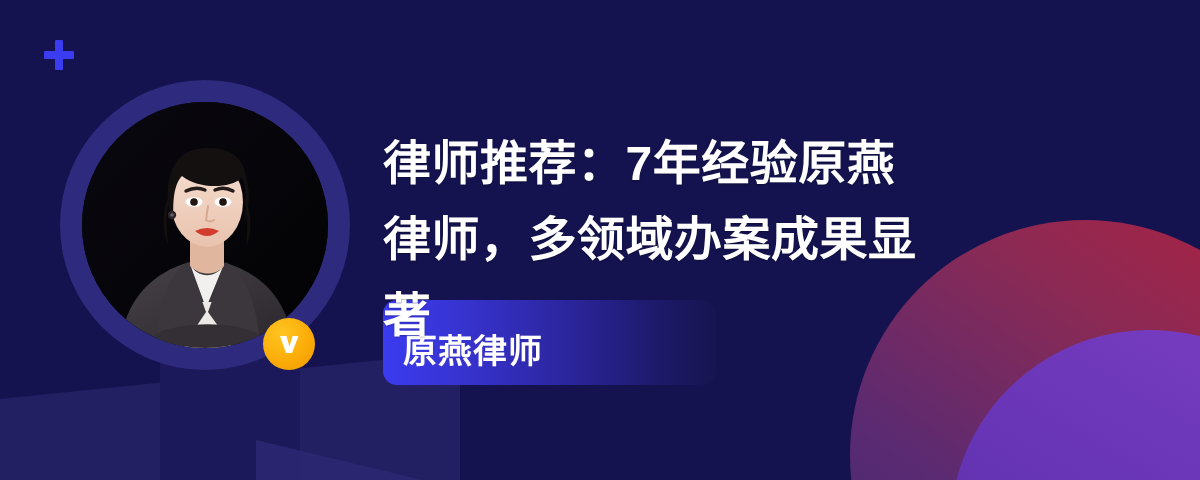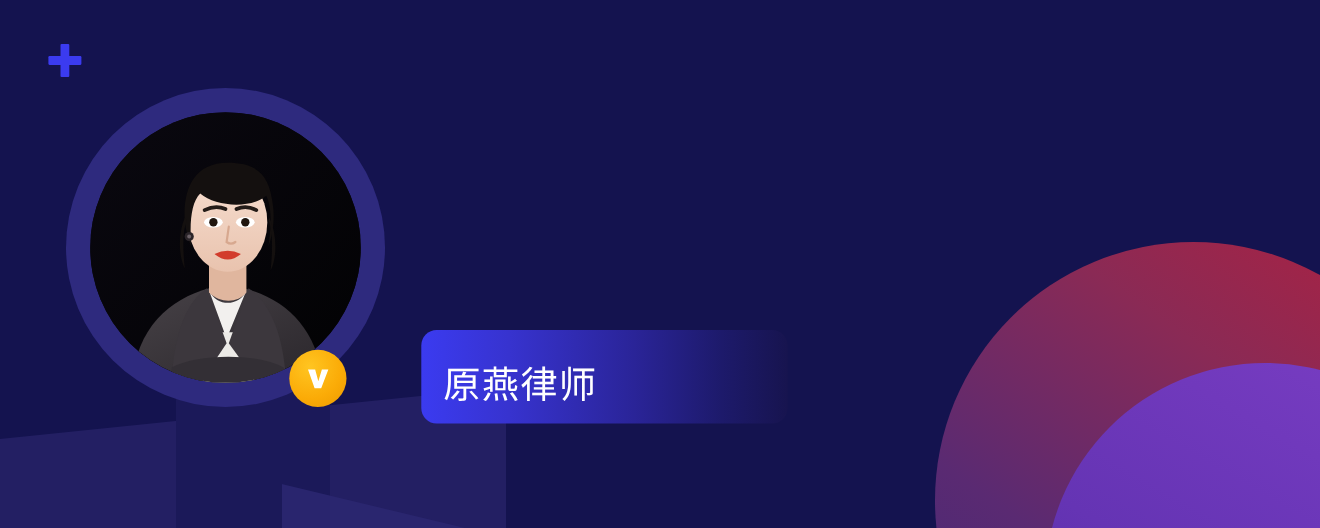--- a/index.html
+++ b/index.html
@@ -122,21 +122,21 @@
     width:333px; height:85px;
     border-radius:14px;
     background:linear-gradient(90deg,#3b3bf0 0%,#3733cf 24%,#2a2498 58%,#1d1a6b 82%,#17144f 100%);
     display:flex; align-items:center;
     padding-left:20px;
     z-index:2;
   }
   .name-badge-text {
     color:#ffffff;
     font-size:34px;
-    font-weight:normal;
+    font-weight:bold;
     letter-spacing:1px;
     line-height:1;
     margin-top:16px;
   }
 </style>
 </head>
 <body>
 
 <div class="banner">
 
@@ -208,14 +208,17 @@
       <svg viewBox="0 0 30 30" xmlns="http://www.w3.org/2000/svg" aria-hidden="true">
         <path d="M6 7 L12.5 7 L15.4 17.5 L18.6 7 L24.5 7 L18 24 L12 24 Z" fill="#ffffff"></path>
       </svg>
     </div>
   </div>
 
   <div class="name-badge">
     <span class="name-badge-text">原燕律师</span>
   </div>
 
+  <div class="headline">律师推荐：7年经验原燕
+律师，多领域办案成果显
+著</div>
 
 </div>
 
 </body></html>

